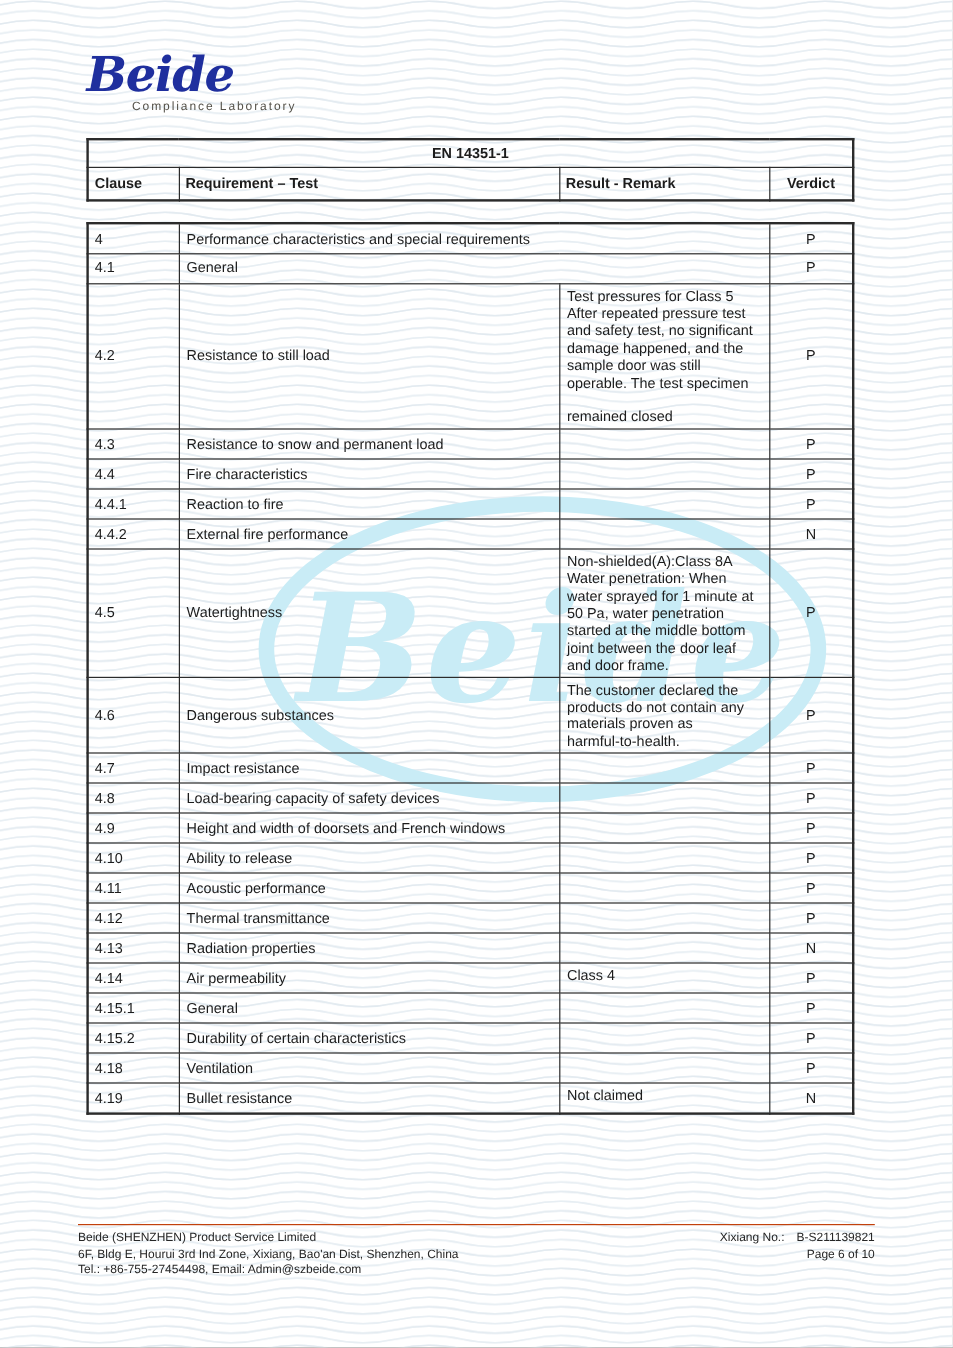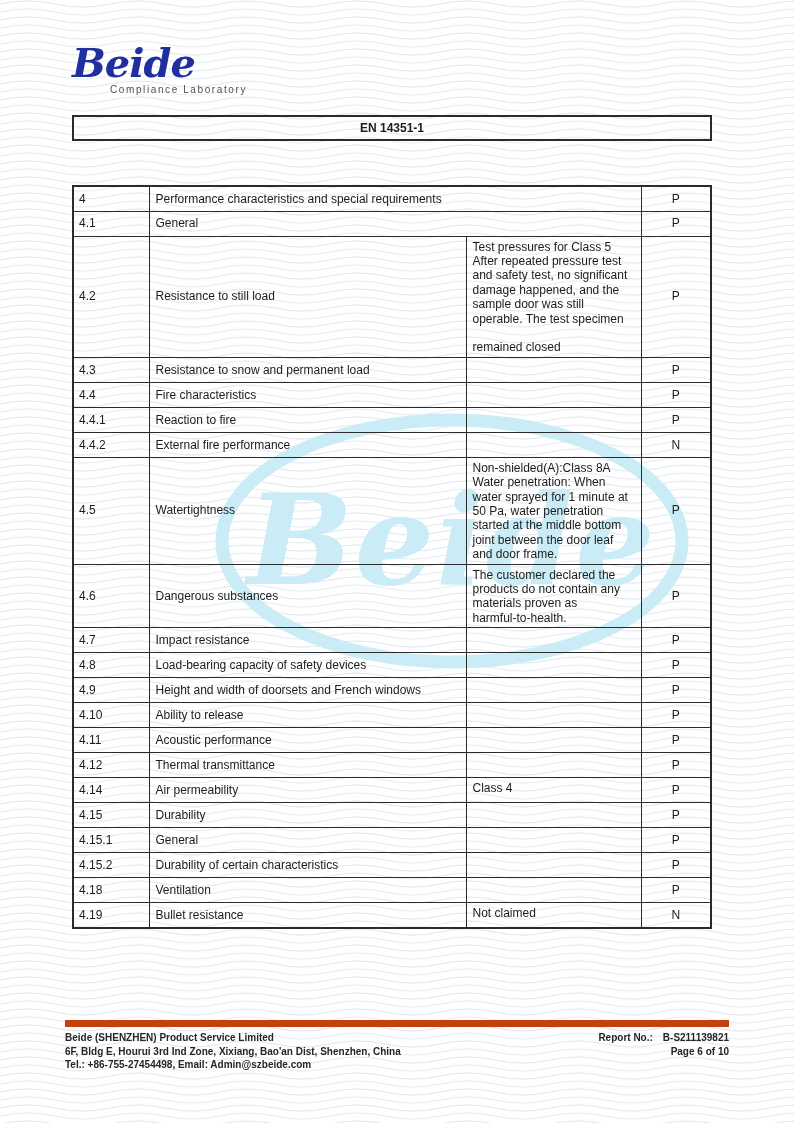--- a/index.html
+++ b/index.html
@@ -36,23 +36,23 @@
   .head-tbl th.c-verdict { text-align:center; padding:2px; }
   .body-tbl tr { height:25px; }
   .body-tbl td { padding:2px 3px 2px 5px; line-height:14.4px; }
   .body-tbl td.cell-req { padding-left:6px; }
   .body-tbl td.cell-result { white-space:pre-line; vertical-align:top; padding-top:3px; padding-left:6px; }
   .body-tbl td.cell-verdict { text-align:center; padding:2px; }
 
   
   .footer {
     position:absolute; left:65px; top:1020px; width:664px;
-    border-top:7px solid #c2410c; padding-top:4px;
+    border-top:1px solid #c2410c; padding-top:4px;
     display:flex; justify-content:space-between;
-    font-size:10px; line-height:13.5px; color:#262626;font-weight:bold;
+    font-size:10px; line-height:13.5px; color:#262626;
   }
   .footer-right { text-align:right; }
   .fr-gap { display:inline-block; width:10px; }
 </style>
 </head>
 <body>
 
 <div class="page">
 
   <svg class="bg-svg" width="794" height="1123">
@@ -83,20 +83,26 @@
       <colgroup>
           <col style="width:76px">
           <col style="width:317px">
           <col style="width:175px">
           <col style="width:70px">
         </colgroup>
       <tbody>
           <tr>
         <td class="std-cell" colspan="4">EN 14351-1</td>
       </tr>
+      <tr>
+        <th>Clause</th>
+        <th>Requirement – Test</th>
+        <th>Result - Remark</th>
+        <th class="c-verdict">Verdict</th>
+      </tr>
     </tbody>
       </table>
 
     <table class="tbl body-tbl">
       <colgroup>
           <col style="width:76px">
           <col style="width:317px">
           <col style="width:175px">
           <col style="width:70px">
         </colgroup>
@@ -199,29 +205,29 @@
             <td class="cell-result"></td>
             <td class="cell-verdict">P</td>
           </tr>
           <tr>
             <td class="cell-clause">4.12</td>
             <td class="cell-req">Thermal transmittance</td>
             <td class="cell-result"></td>
             <td class="cell-verdict">P</td>
           </tr>
           <tr>
+            <td class="cell-clause">4.13</td>
+            <td class="cell-req">Radiation properties</td>
+            <td class="cell-result"></td>
+            <td class="cell-verdict">N</td>
+          </tr>
+          <tr>
             <td class="cell-clause">4.14</td>
             <td class="cell-req">Air permeability</td>
             <td class="cell-result">Class 4</td>
-            <td class="cell-verdict">P</td>
-          </tr>
-          <tr>
-            <td class="cell-clause">4.15</td>
-            <td class="cell-req">Durability</td>
-            <td class="cell-result"></td>
             <td class="cell-verdict">P</td>
           </tr>
           <tr>
             <td class="cell-clause">4.15.1</td>
             <td class="cell-req">General</td>
             <td class="cell-result"></td>
             <td class="cell-verdict">P</td>
           </tr>
           <tr>
             <td class="cell-clause">4.15.2</td>
@@ -244,19 +250,19 @@
         </tbody>
     </table>
 
     <div class="footer">
       <div class="footer-left">
         <div>Beide (SHENZHEN) Product Service Limited</div>
         <div>6F, Bldg E, Hourui 3rd Ind Zone, Xixiang, Bao'an Dist, Shenzhen, China</div>
         <div>Tel.: +86-755-27454498, Email: Admin@szbeide.com</div>
       </div>
       <div class="footer-right">
-        <div><span>Report No.:</span><span class="fr-gap"></span><span>B-S211139821</span></div>
+        <div><span>Xixiang No.:</span><span class="fr-gap"></span><span>B-S211139821</span></div>
         <div>Page 6 of 10</div>
       </div>
     </div>
 
   </div>
 </div>
 
 </body></html>

